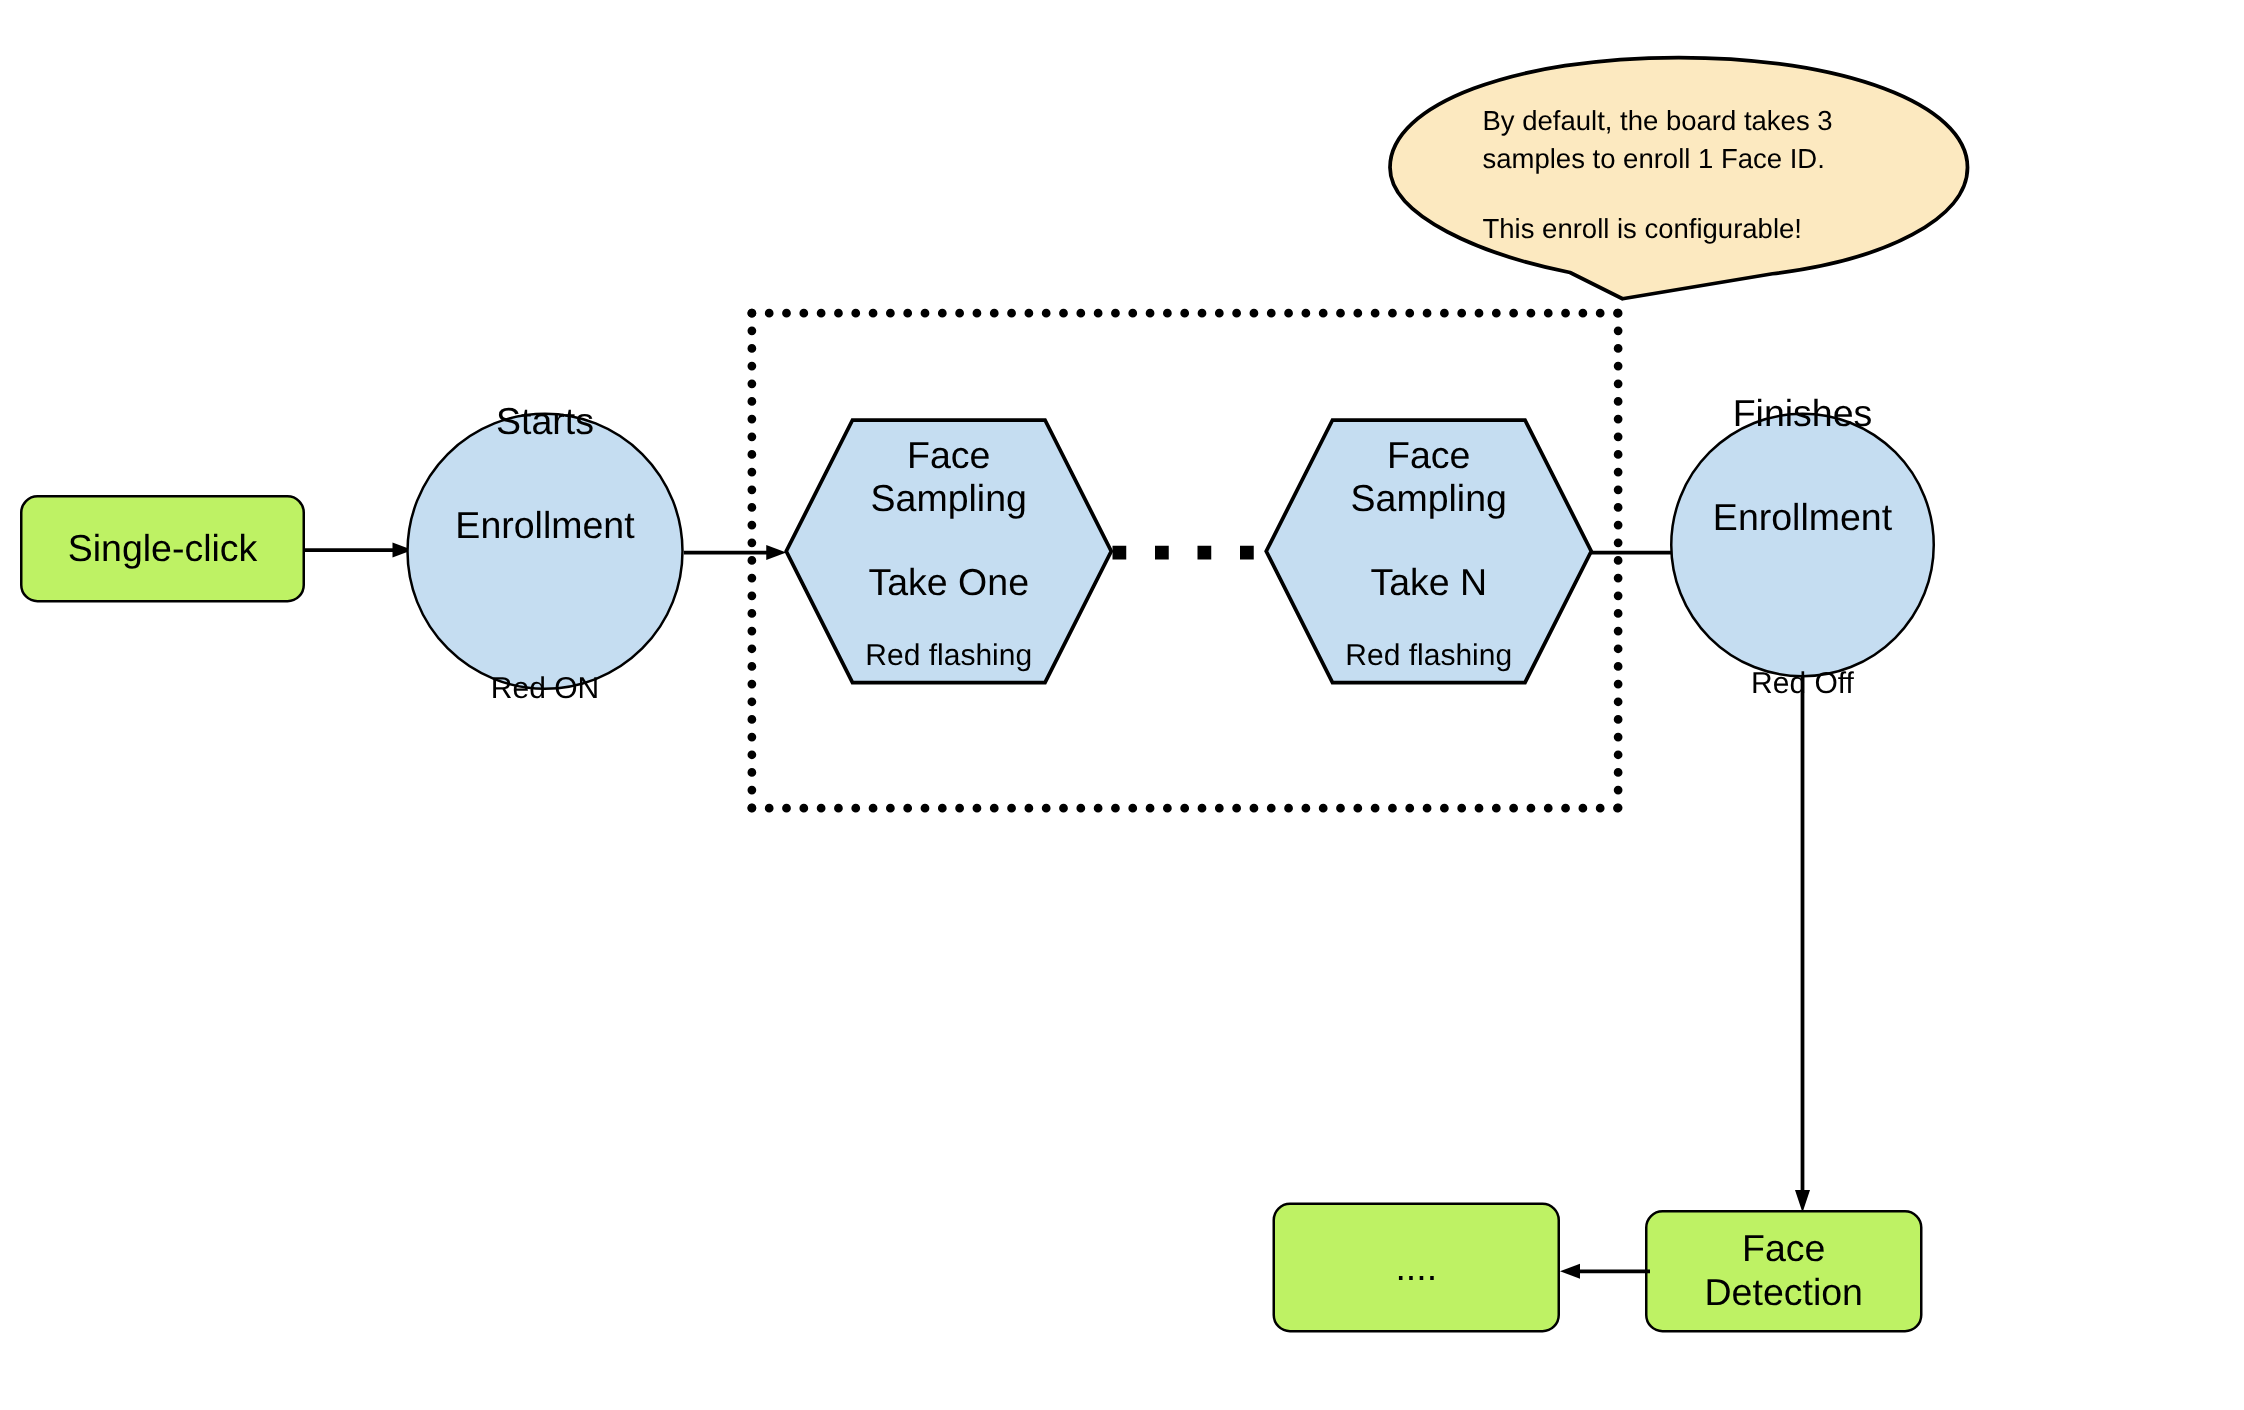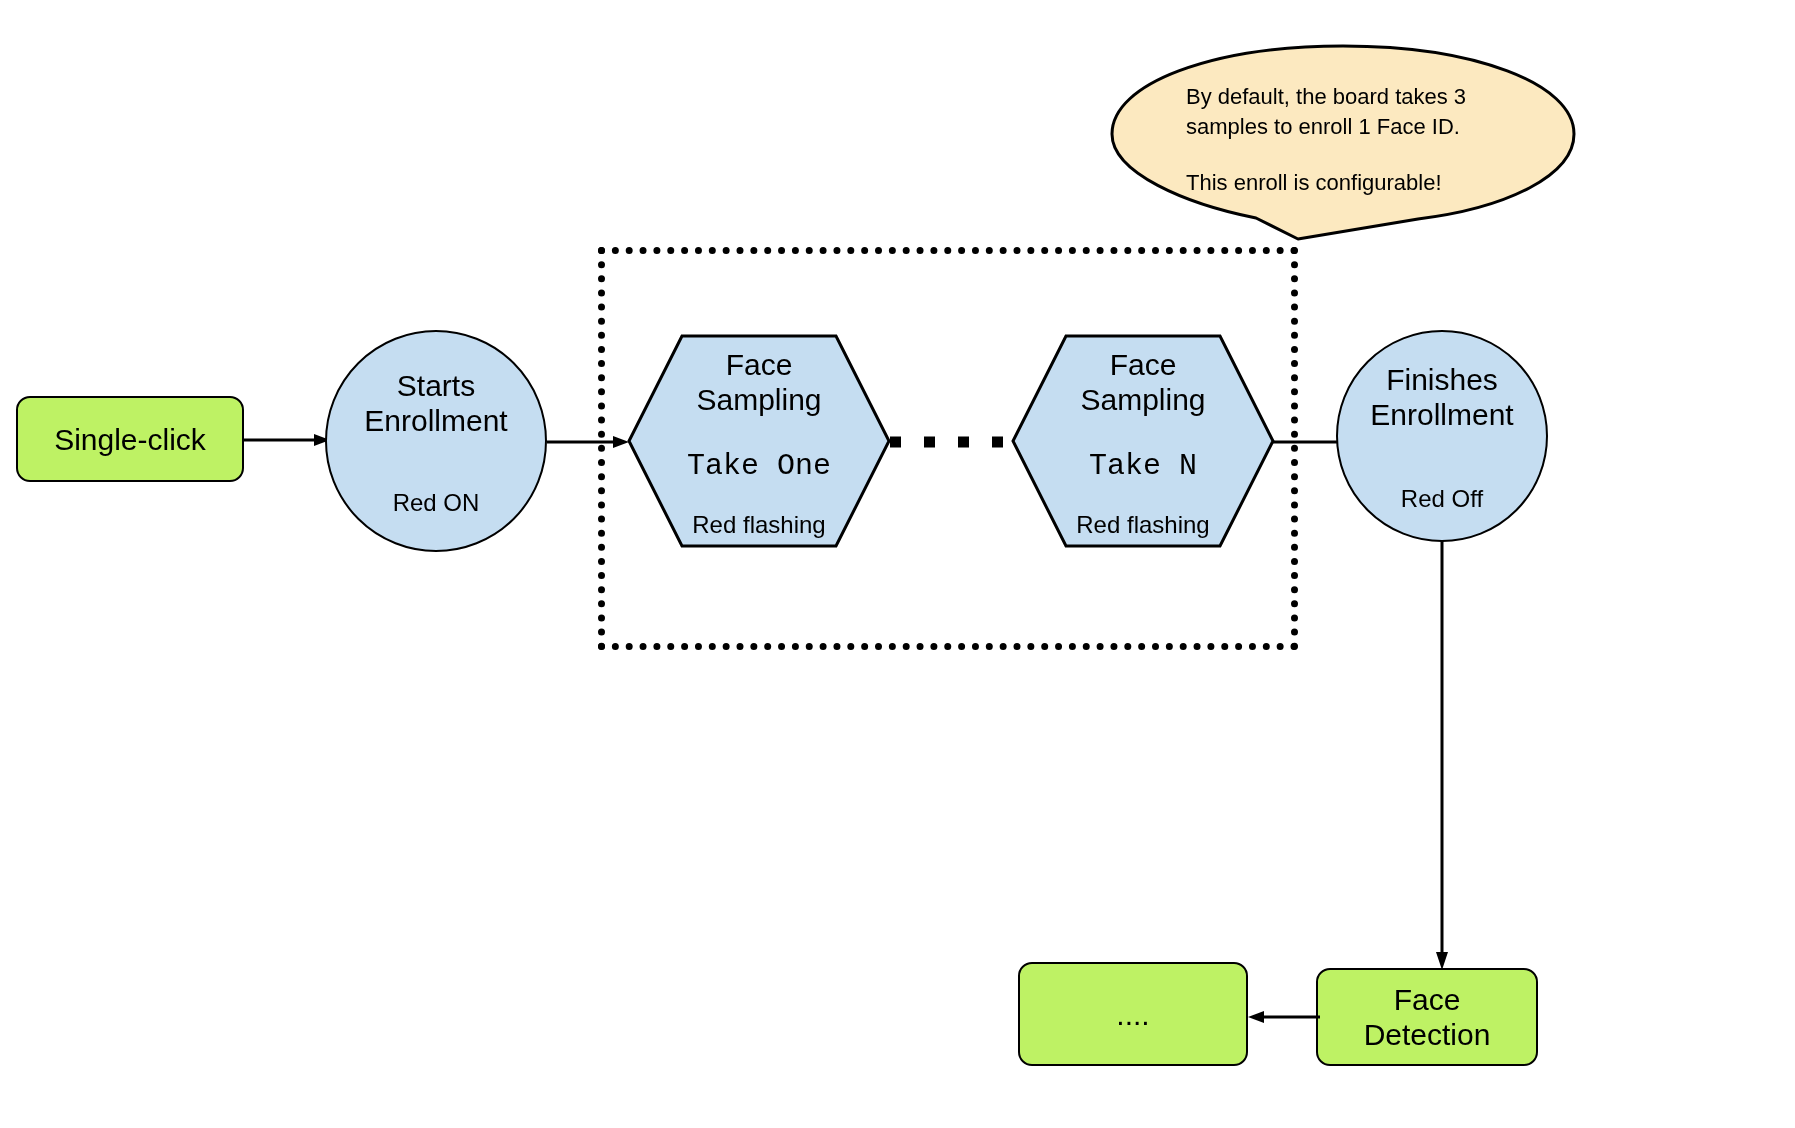--- a/index.html
+++ b/index.html
@@ -34,20 +34,21 @@
     background: #bef264;
     border: 2px solid #000000;
     border-radius: 14px;
   }
 
   
   .circle {
     background: #c5ddf1;
     border: 2px solid #000000;
     border-radius: 50%;
+    gap: 48px;
   }
 
   
   .hex-wrap {
     position: absolute;
   }
   .hex-wrap svg {
     position: absolute;
     left: 0;
     top: 0;
@@ -69,21 +70,20 @@
 
   .title-line {
     font-size: 30px;
     line-height: 35px;
     white-space: nowrap;
   }
   .sub-line {
     font-size: 30px;
     line-height: 35px;
     white-space: nowrap;
-    font-family: Liberation Mono, monospace;
   }
   .small-note {
     font-size: 24px;
     line-height: 22px;
     white-space: nowrap;
   }
 
   
   .conn {
     position: absolute;

